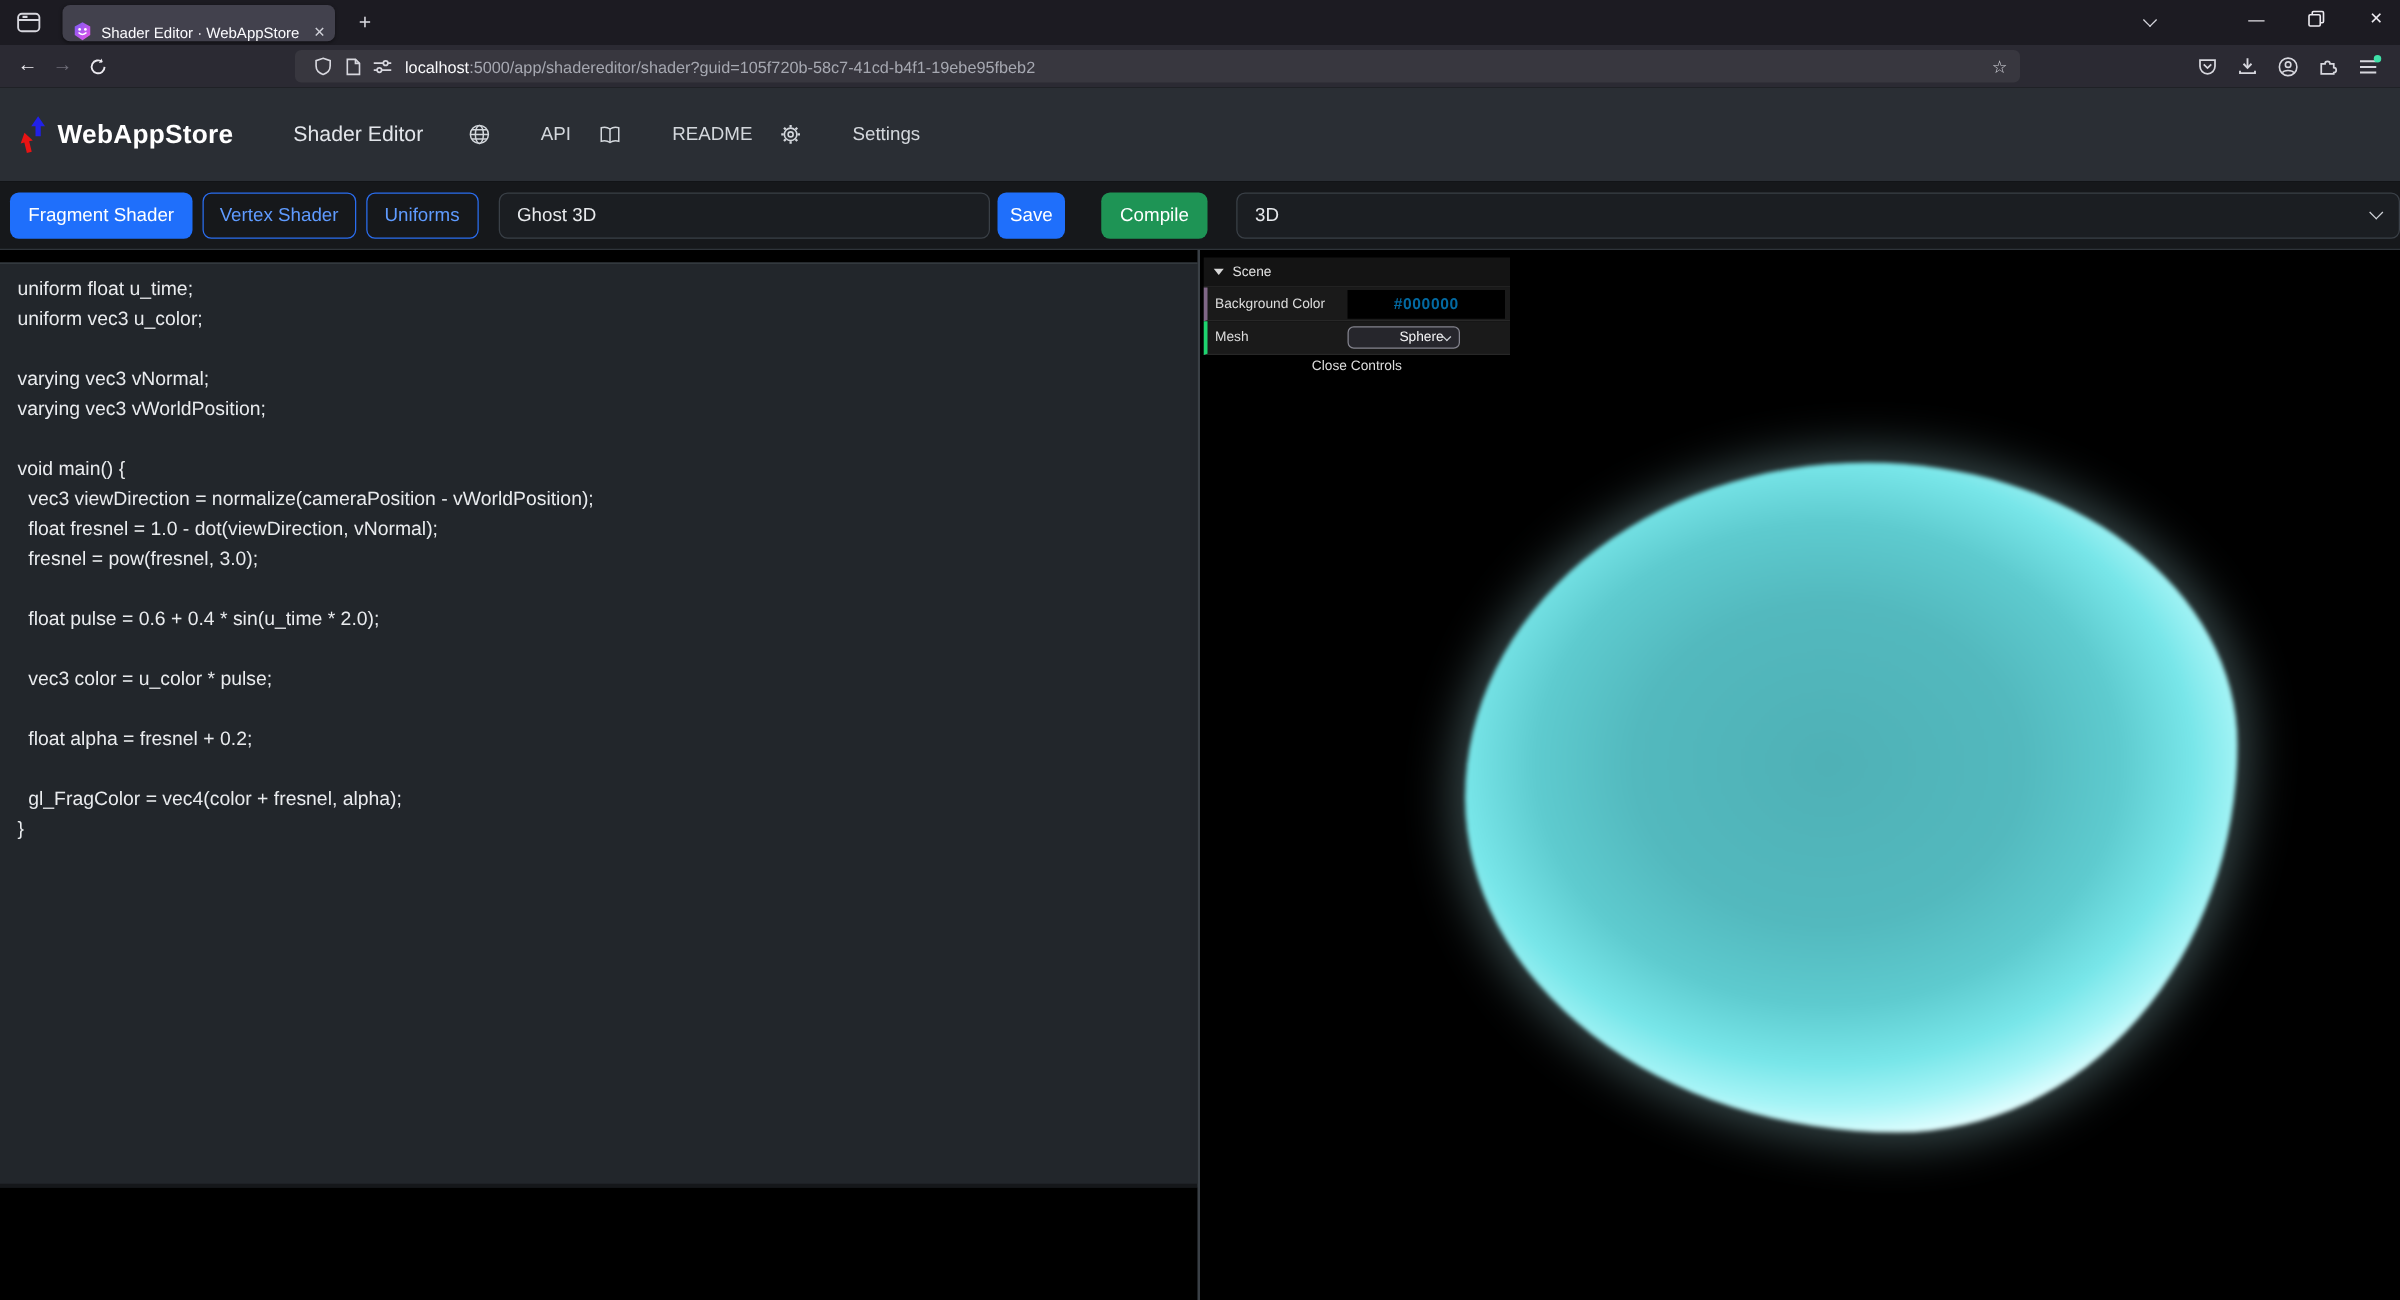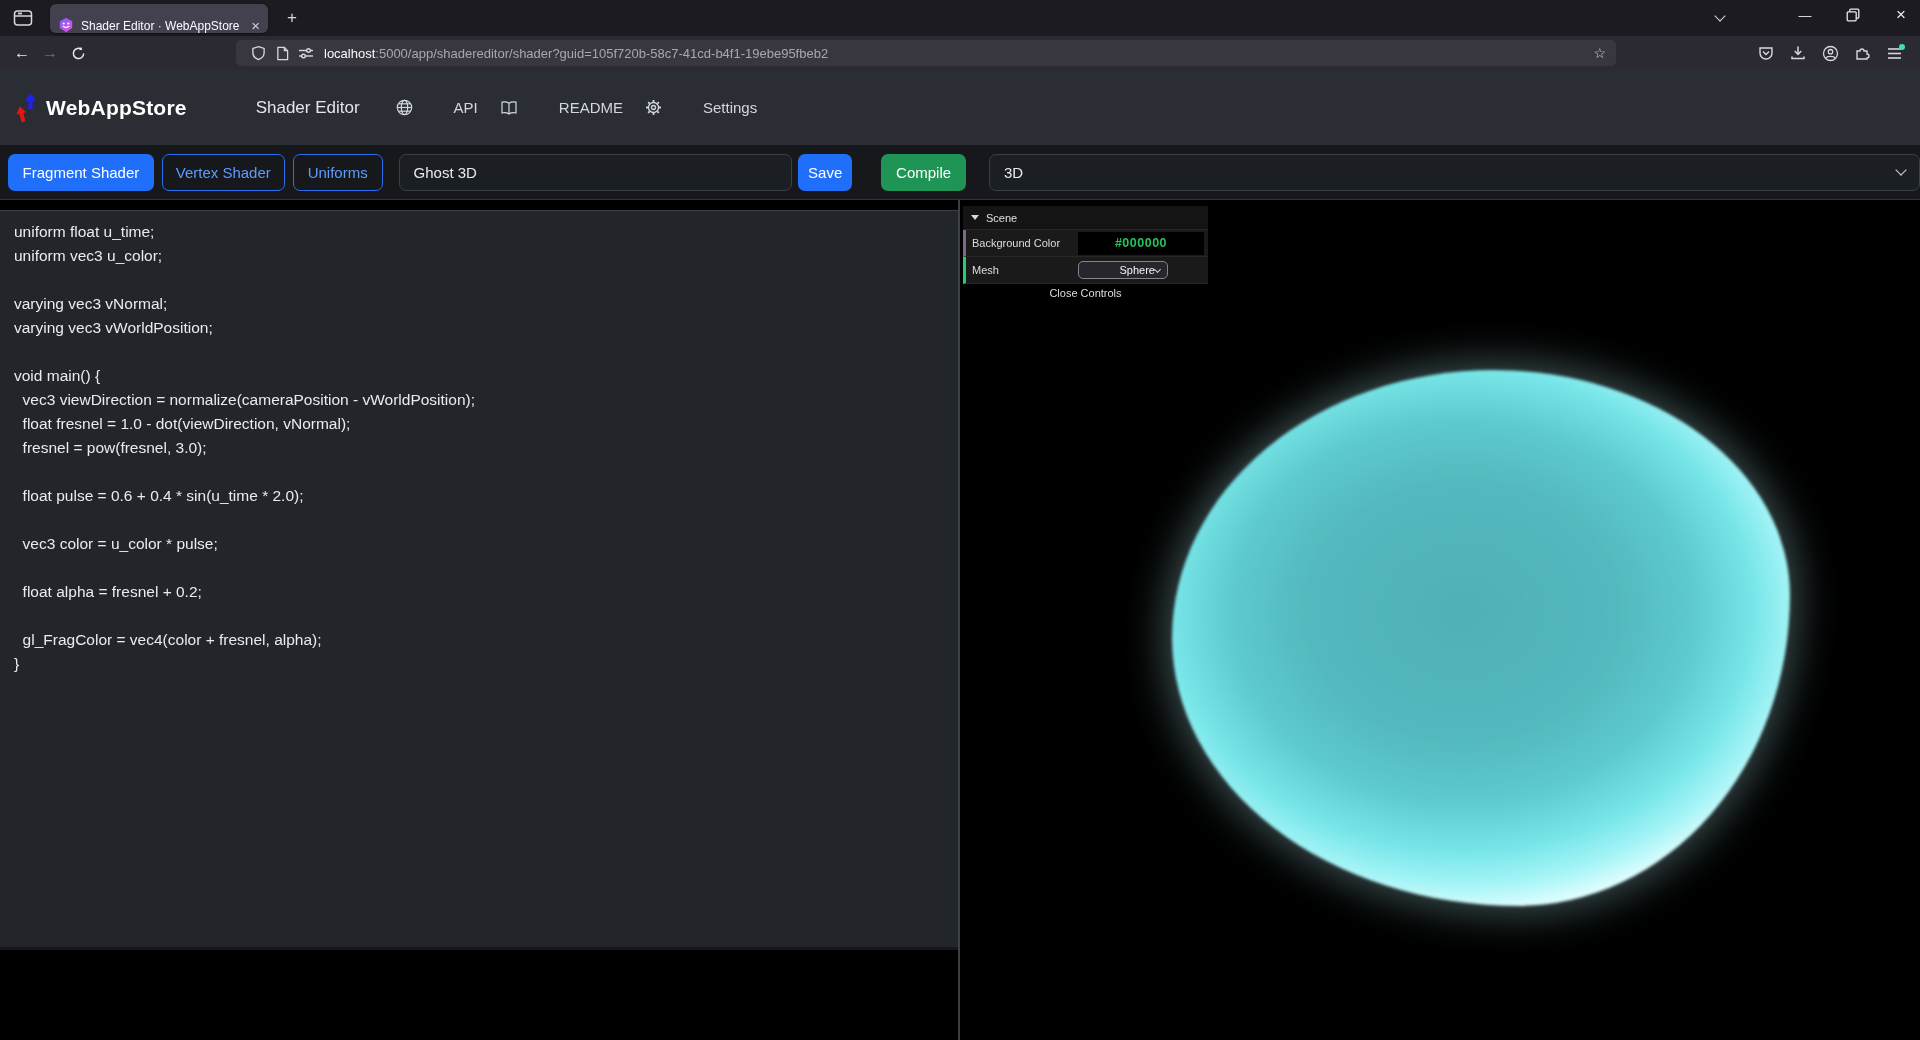--- a/index.html
+++ b/index.html
@@ -30,21 +30,21 @@
   .urlrest { color:#a6a8b1; }
   .urlstar { font-size:14px; color:#d7d7de; margin-left:8px; }
   .chromeicons { position:absolute; right:10px; top:4px; display:flex; }
   .cicon { width:32px; height:26px; display:flex; align-items:center; justify-content:center; position:relative; }
   .menudot { position:absolute; top:4px; right:5px; width:6px; height:6px; border-radius:50%; background:#3fe1a8; }
 
   
   .appheader { position:absolute; top:70px; left:0; right:0; height:75px; background:#2a2e34; display:flex; align-items:center; padding:0 14px; }
   .brand { display:flex; align-items:center; }
   .brand-name { font-size:21px; font-weight:bold; color:#ffffff; margin-left:6px; letter-spacing:.2px; }
-  .app-title { font-size:17px; color:#e2e5ea; margin-left:69px;text-align:right; }
+  .app-title { font-size:17px; color:#e2e5ea; margin-left:48px;text-align:right; }
   .hnav { display:flex; align-items:center; margin-left:14px; }
   .hnav-item { display:flex; align-items:center; margin-left:22px; color:#d3d7dc; font-size:15px; cursor:default;gap:36px; }
   .hnav-item .nicon { margin-right:5px; display:flex; align-items:center; }
 
   
   .apptoolbar { position:absolute; top:145px; left:0; right:0; height:55px; background:#16181b; border-bottom:1px solid #2f343a; display:flex; align-items:center; }
   .btn { height:37px; border-radius:7px; font-size:15px; display:flex; align-items:center; justify-content:center; cursor:default; }
   .btn-filled-blue { background:#1f6ffb; color:#fff; }
   .btn-outline-blue { background:transparent; border:1px solid #2a6df0; color:#5f9bff; }
   .btn-green { background:#1e9455; color:#fff; }
@@ -65,21 +65,21 @@
   .viewport { position:absolute; left:960px; right:0; top:0; bottom:0; background:#000; overflow:hidden; }
 
   
   .gui { position:absolute; left:3px; top:6px; width:245px; font-size:11px; }
   .gui-folder-title { height:24px; background:#141414; color:#e0e0e0; display:flex; align-items:center; padding-left:8px; border-bottom:1px solid #272727; }
   .tri-down { width:0; height:0; border-left:4px solid transparent; border-right:4px solid transparent; border-top:5px solid #d8d8d8; margin-right:7px; }
   .gui-row { height:27px; background:#1a1a1a; border-bottom:1px solid #272727; display:flex; align-items:center; padding-left:6px; }
   .gui-row .glabel { width:106px; color:#dddddd; white-space:nowrap; overflow:hidden; }
   .gui-row.r-color { border-left:3px solid #806787; }
   .gui-row.r-select { border-left:3px solid #1ed36f; }
-  .gui-swatch { flex:1; margin-right:4px; height:23px; background:#000; color:#22c55e; font-weight:bold; font-size:12.5px; text-align:center; line-height:23px; letter-spacing:.5px; }
+  .gui-swatch { flex:1; margin-right:4px; height:23px; background:#000; color:#0369a1; font-weight:bold; font-size:12.5px; text-align:center; line-height:23px; letter-spacing:.5px; }
   .gui-select { width:90px; height:18px; background:#26262c; border:1px solid #84848e; border-radius:5px; color:#f4f4f6; display:flex; align-items:center; justify-content:flex-end; padding:0 7px; }
   .gui-select .chev { width:5px; height:5px; border-width:1.4px; margin-top:-2px; }
   .gui-close { height:18px; background:#000; color:#dddddd; text-align:center; line-height:18px; }
 
   
   .blob { position:absolute; left:212px; top:170px; width:618px; height:536px;
           border-radius:52% 48% 44% 56% / 50% 42% 58% 50%;
           filter:blur(1.5px);
           box-shadow:0 0 38px 9px rgba(190,250,255,.30); }
 

